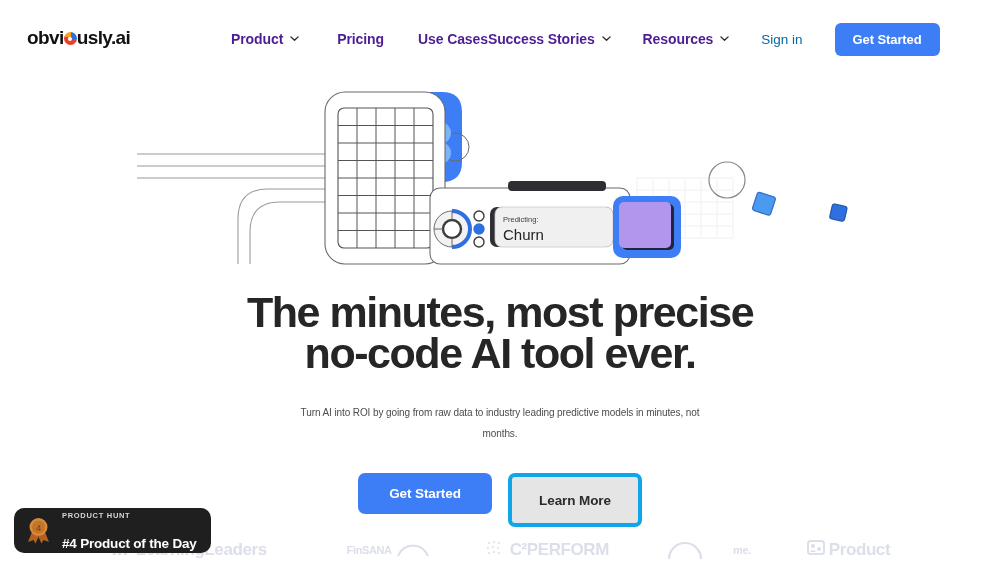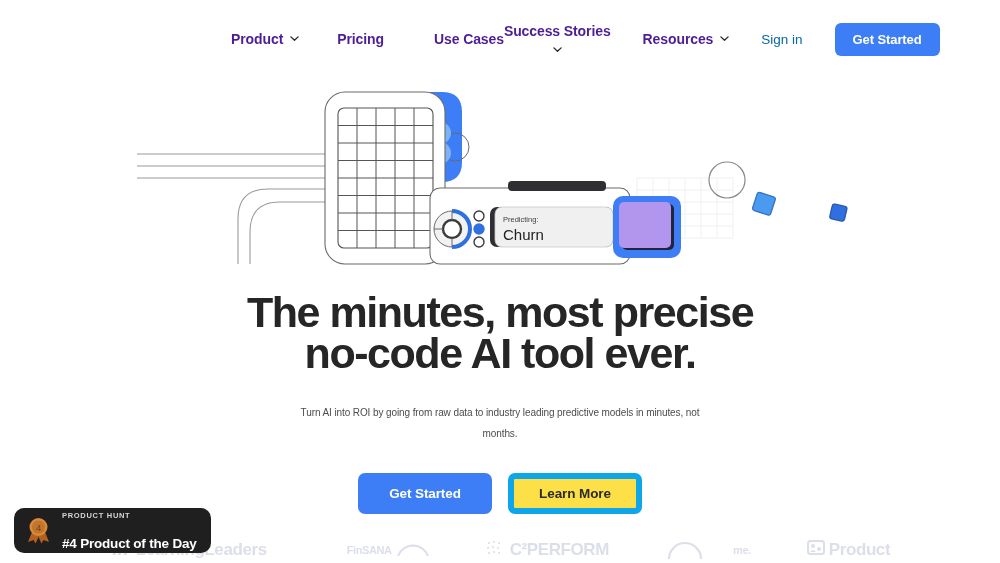--- a/index.html
+++ b/index.html
@@ -35,23 +35,23 @@
   .nav-links {
     position: absolute; left: 231px; top: 0; height: 78px;
     display: flex; align-items: center; gap: 0px;
   }
   .nav-item {
     display: flex; align-items: center; gap: 7px;
     font-size: 14px; font-weight: 700; color: #4c1d95; letter-spacing: -0.1px;
     cursor: pointer; white-space: nowrap;
   }
   .nav-gap-1 { margin-right: 38px; }
-  .nav-gap-2 { margin-right: 50px; justify-content: center; }
+  .nav-gap-2 { margin-right: 34px; justify-content: center; }
   .nav-gap-3 { }
-  .nav-gap-4 { margin-right: 32px; flex-direction: column; }
+  .nav-gap-4 { margin-right: 32px; }
   .nav-gap-5 { margin-right: 32px; }
   .chev { width: 9px; height: 9px; display:inline-block; position: relative; top:-1px; }
   .chev svg { display:block; }
 
   .nav-signin {
     font-size: 13.5px; font-weight: 400; color: #0369a1; cursor: pointer; white-space: nowrap;
   }
   .btn-nav-cta {
     margin-left: 32px;
     background: #3d7ef7; color: #fff; border: none;
@@ -78,23 +78,23 @@
   }
   .cta-row {
     margin-top: 29px; display: flex; justify-content: center; gap: 16px;
   }
   .btn-primary {
     background: #3d7ef7; color: #fff; border: none;
     font-family: inherit; font-size: 13.5px; font-weight: 700; letter-spacing: -0.1px;
     width: 134px; height: 41px; border-radius: 7px; cursor: pointer;
   }
   .btn-secondary {
-    background: #fde047; color: #2b2b2b; border: 6px solid #0ea5e9;
+    background: #e5e5e5; color: #2b2b2b; border: 4px solid #0ea5e9;
     font-family: inherit; font-size: 13.5px; font-weight: 700; letter-spacing: -0.1px;
-    width: 134px; height: 41px; border-radius: 7px; cursor: pointer;
+    width: 134px; height: 54px; border-radius: 7px; cursor: pointer;
   }
 
   
   .logo-strip {
     position: absolute; left: 0; bottom: 0px; width: 1000px; height: 26px;
     display: flex; align-items: center; justify-content: center; gap: 56px;
     opacity: 1;
   }
   .client-logo {
     display: flex; align-items: center; gap: 4px;
@@ -120,20 +120,25 @@
   }
   .ph-title { font-size: 13.5px; font-weight: 700; color: #ffffff; letter-spacing: -0.2px; }
 </style>
 </head>
 <body>
 
 <div class="page">
 
   <div class="navbar">
 
+    <div class="brand">
+      <span>obvi</span>
+      <span class="logo-mark"></span>
+      <span>usly.ai</span>
+    </div>
 
     <div class="nav-links">
 
       <div class="nav-item nav-gap-1">
         <span>Product</span>
         <span class="chev">
           <svg width="9" height="9" viewBox="0 0 10 10">
               <path d="M1 3.2 L5 7 L9 3.2" fill="none" stroke="#2b2b2b" stroke-width="1.5" stroke-linecap="round" stroke-linejoin="round"></path>
             </svg>
         </span>

